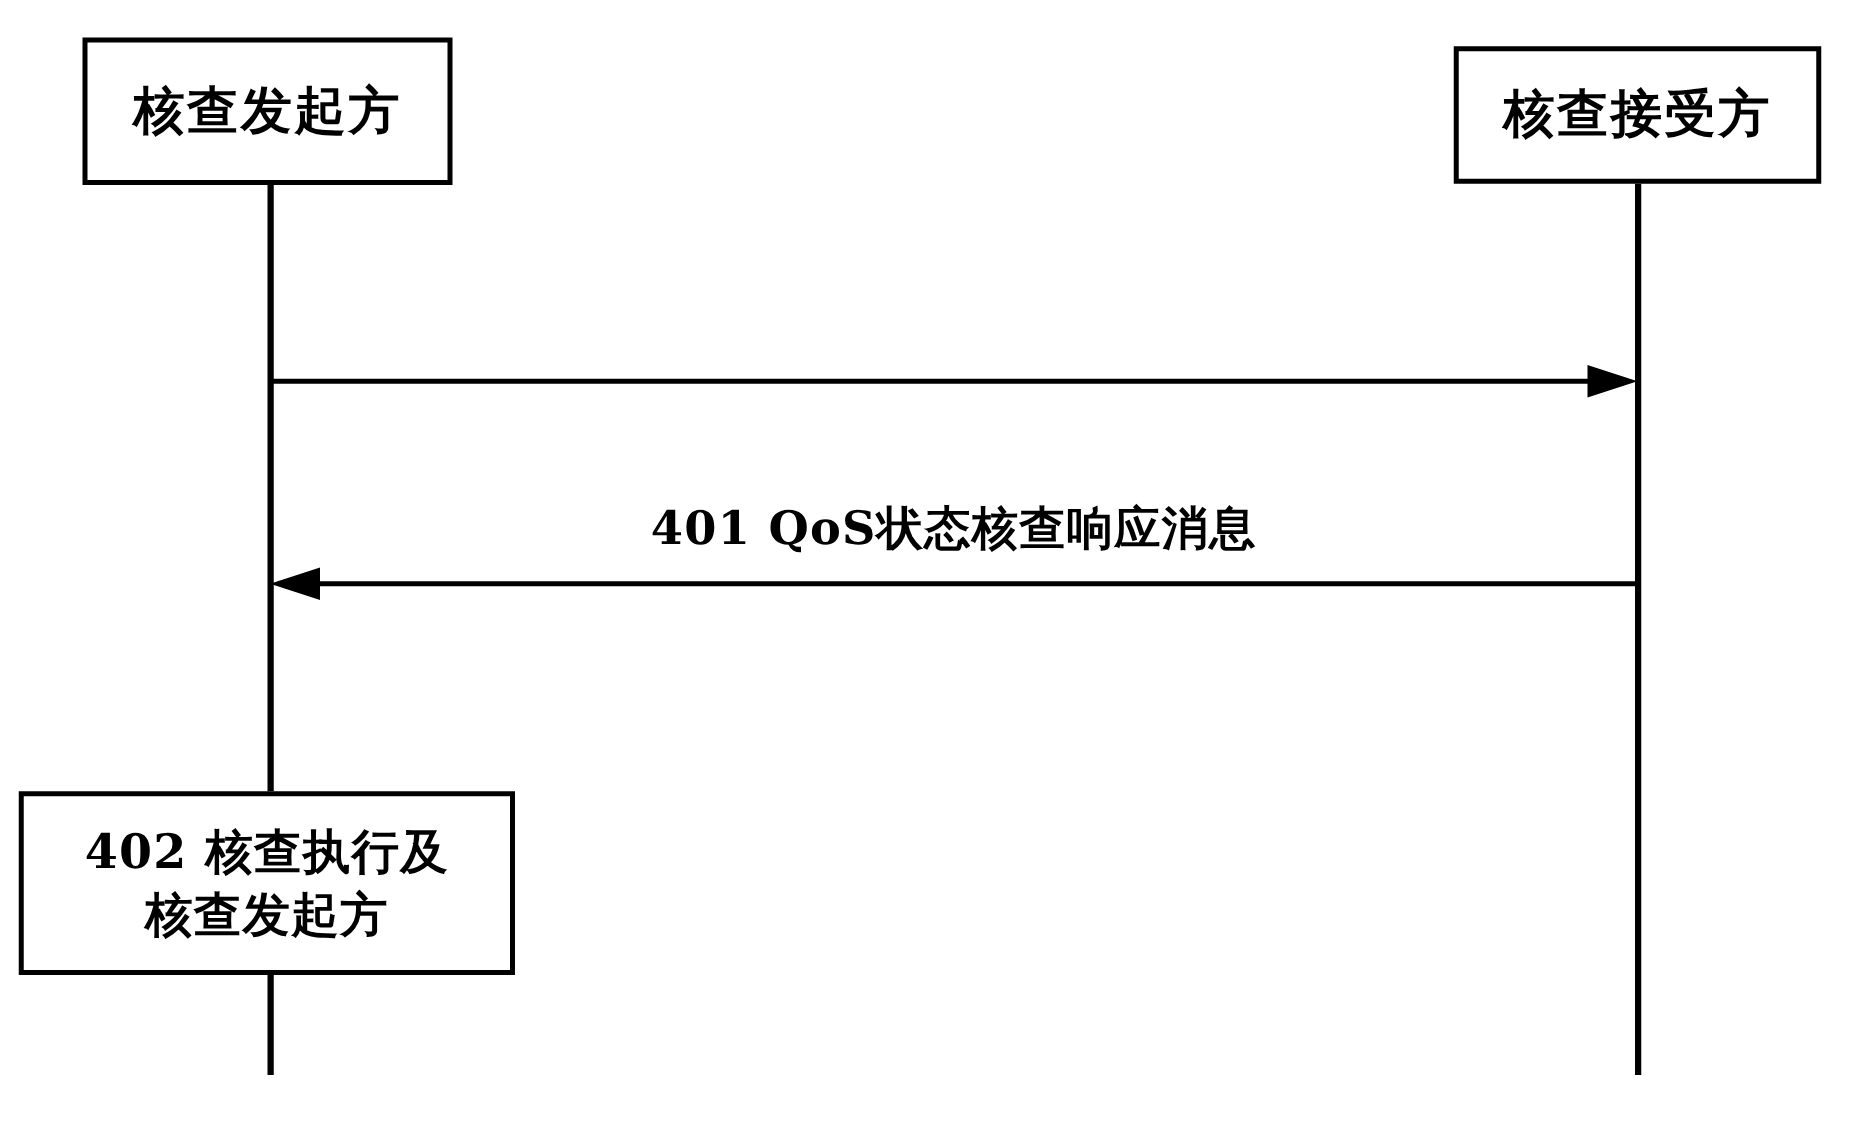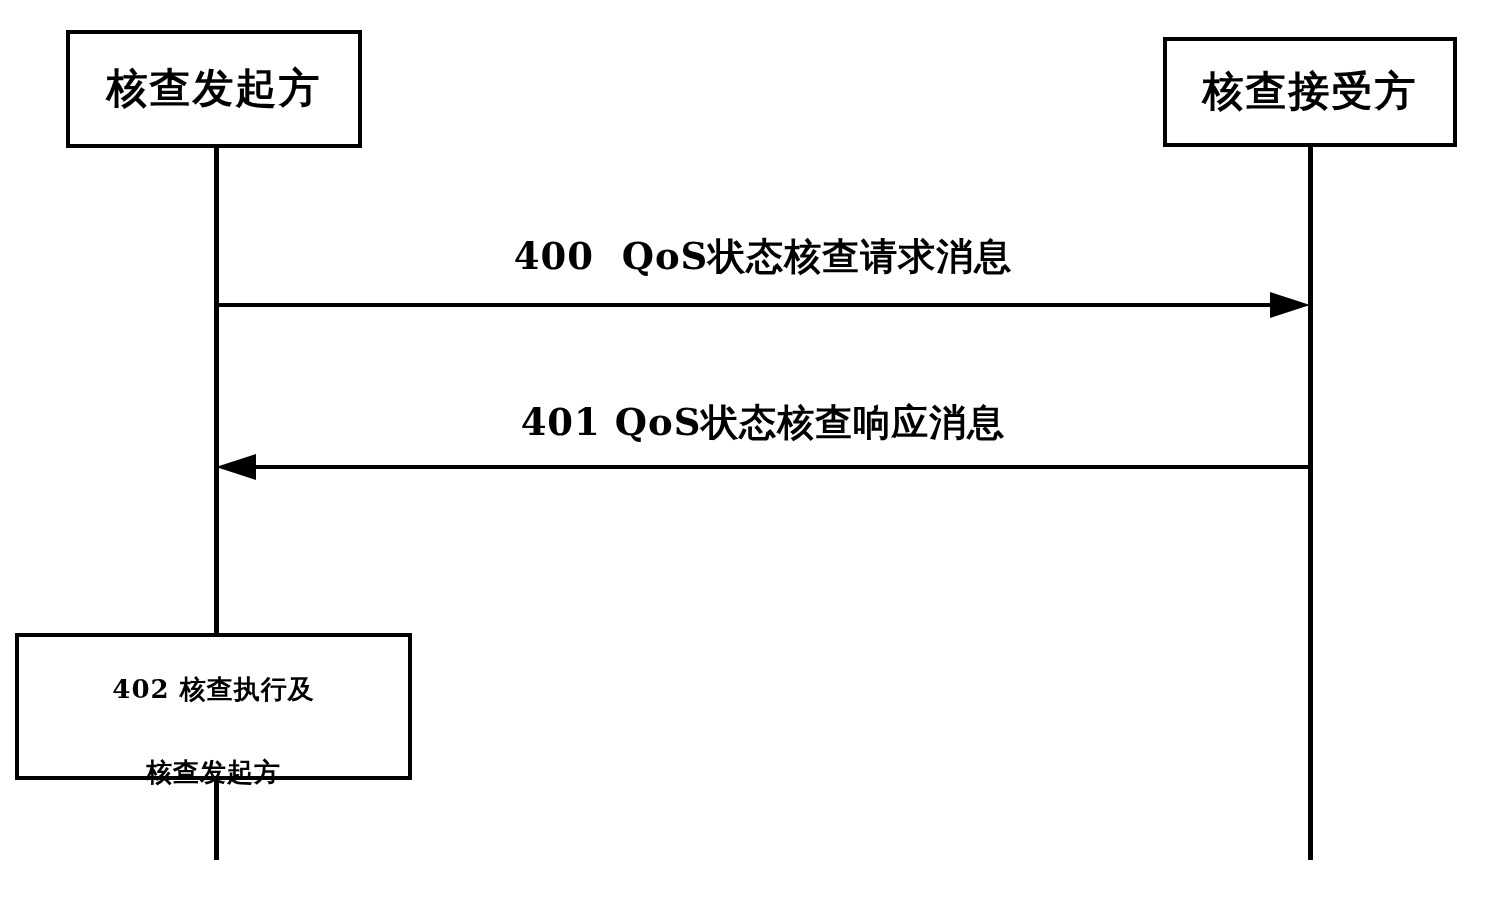--- a/index.html
+++ b/index.html
@@ -46,24 +46,23 @@
 
   
   #action-box {
     left: 15px;
     top: 633px;
     width: 397px;
     height: 147px;
     flex-direction: column;
   }
   #action-box .node-label {
-    font-size: 26px;
+    font-size: 38px;
     line-height: 1.32;
     letter-spacing: 1px;
-    margin-top: 48px;
   }
 
   
   .lifeline {
     position: absolute;
     width: 5px;
     background: #000000;
     z-index: 1;
   }
   #initiator-lifeline { left: 214px;  top: 146px; height: 714px; }
@@ -130,21 +129,20 @@
     <span class="node-label">核查发起方</span>
   </div>
 
   <div class="node-box" id="receiver-box">
     <span class="node-label">核查接受方</span>
   </div>
 
   <div class="lifeline" id="initiator-lifeline"></div>
   <div class="lifeline" id="receiver-lifeline"></div>
 
-  <div class="msg-label" id="label-400">400  QoS状态核查请求消息</div>
 
   <div class="message" id="message-400">
     <div class="msg-line"></div>
     <div class="arrow-head right"></div>
   </div>
 
   <div class="msg-label" id="label-401">401 QoS状态核查响应消息</div>
 
   <div class="message" id="message-401">
     <div class="msg-line"></div>

